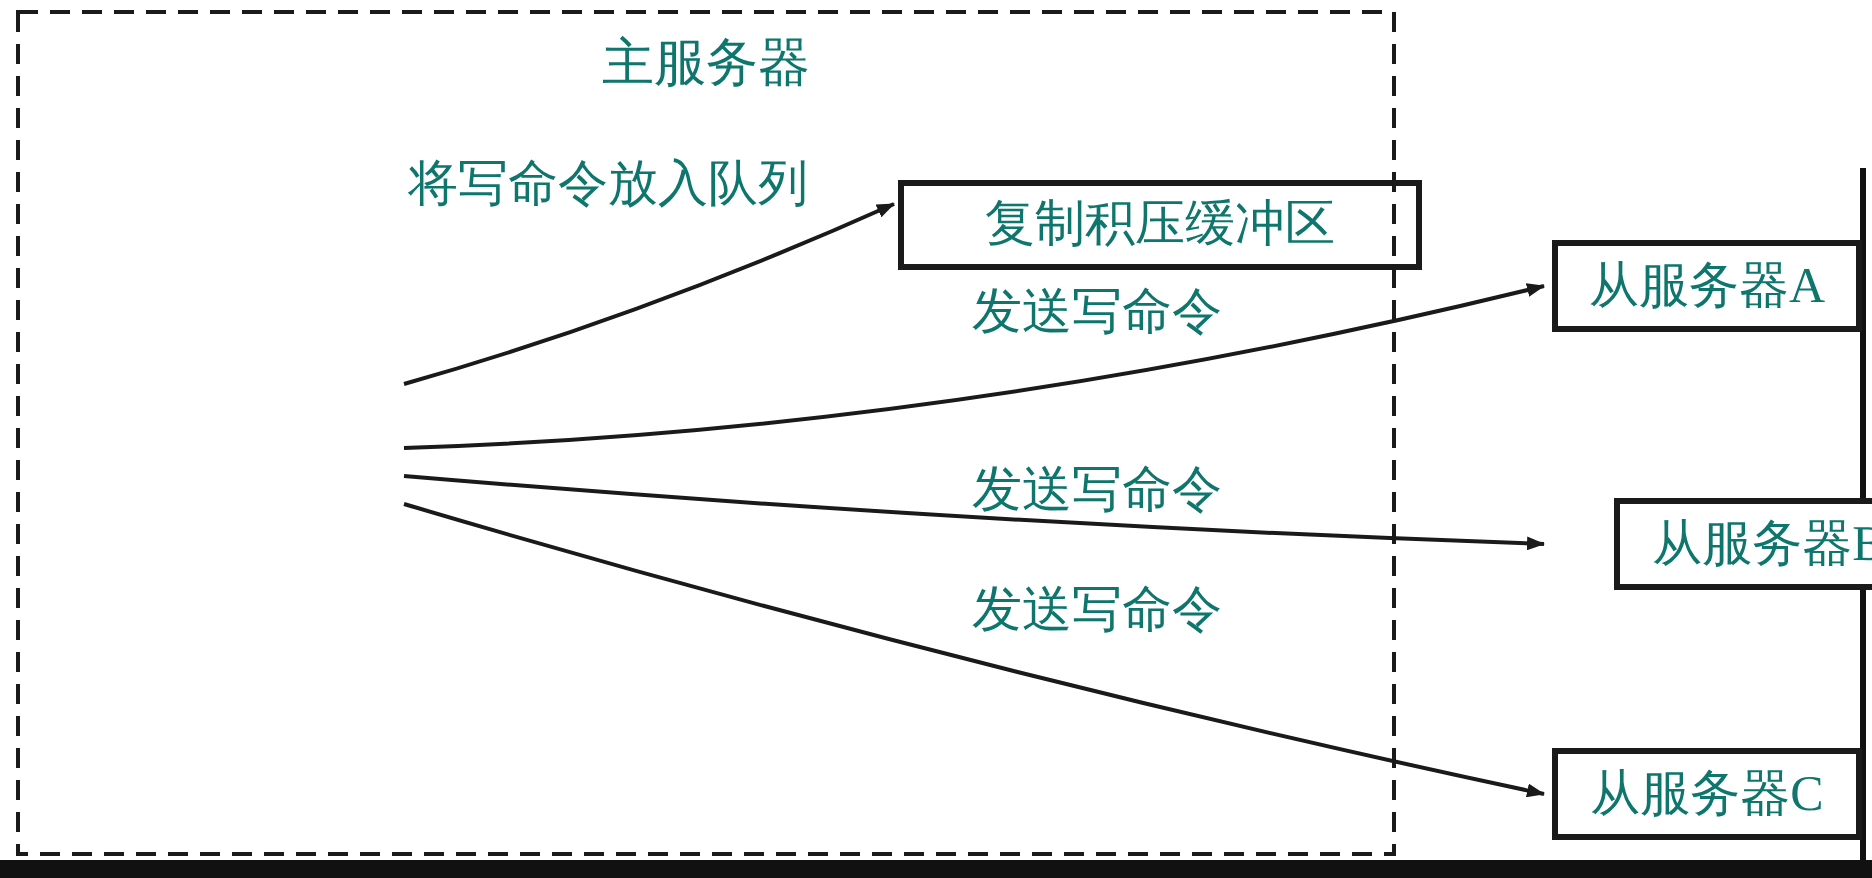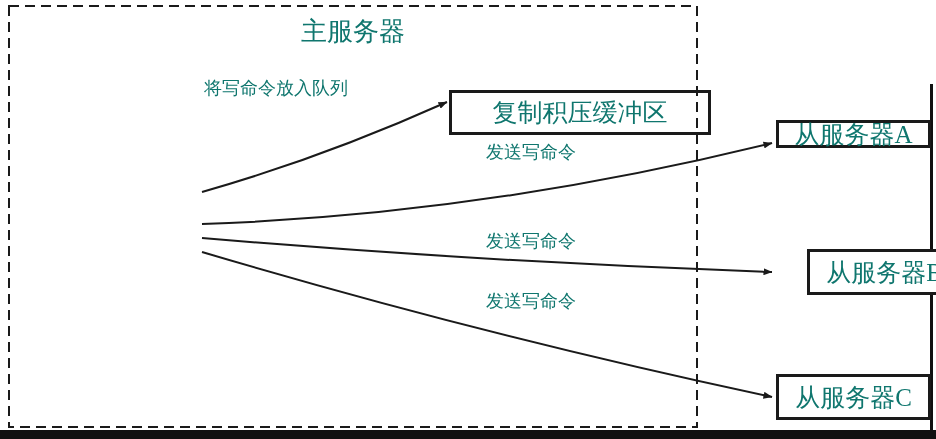--- a/index.html
+++ b/index.html
@@ -20,26 +20,26 @@
     display: flex;
     align-items: center;
     justify-content: center;
     font-size: 25px;
     line-height: 1;
     white-space: nowrap;
     z-index: 2;
   }
   .propagator { left: 18px;  top: 48px;  width: 184px; height: 361px; }
   .backlog    { left: 449px; top: 90px;  width: 262px; height: 45px;  }
-  .slave-a    { left: 776px; top: 120px; width: 155px; height: 28px;  }
+  .slave-a    { left: 776px; top: 120px; width: 155px; height: 46px;  }
   .slave-b    { left: 776px; top: 249px; width: 155px; height: 46px; margin-left: 31px;  }
   .slave-c    { left: 776px; top: 374px; width: 155px; height: 46px;  }
   .label {
     position: absolute;
-    font-size: 18px;
+    font-size: 25px;
     line-height: 1.2;
     white-space: nowrap;
     z-index: 2;
   }
   .master-title {
     position: absolute;
     left: 9px;
     top: 14px;
     width: 688px;
     text-align: center;

